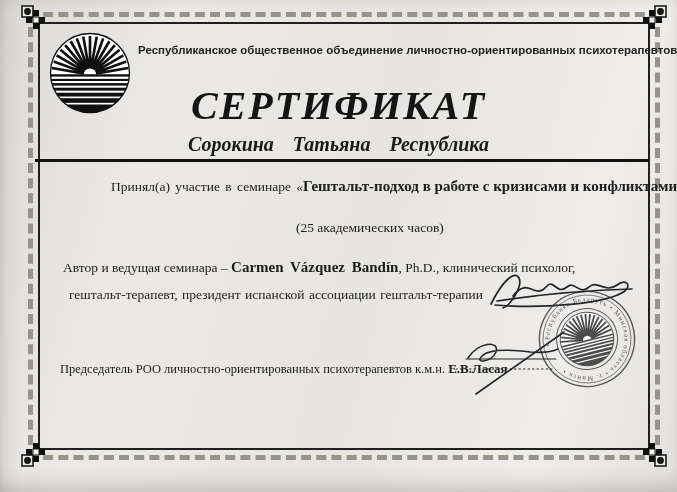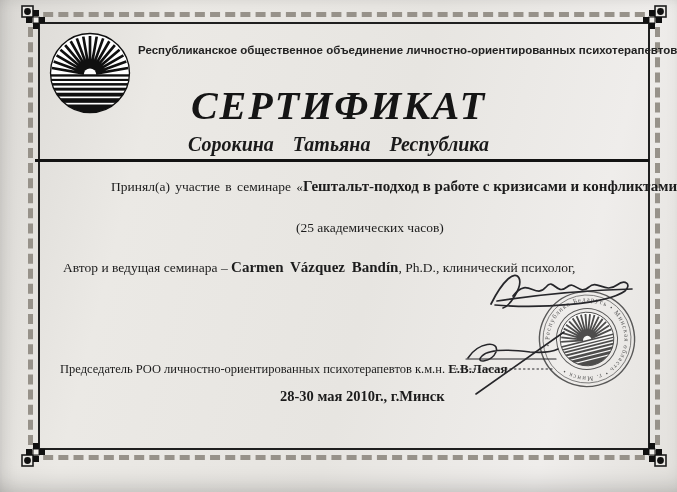--- a/index.html
+++ b/index.html
@@ -103,20 +103,21 @@
 
   <div class="abs name">Сорокина Татьяна Республика</div>
   <div class="abs rule"></div>
 
   <div class="abs partic"><span>Принял(а)  участие  в  семинаре «</span><b>Гештальт-подход в работе с кризисами и конфликтами</b><span>»</span></div>
 
   <div class="abs hours">(25 академических часов)</div>
 
   <div class="abs author1"><span>Автор и ведущая семинара – </span><b>Carmen Vázquez Bandín</b><span>, Ph.D., клинический психолог,</span></div>
 
+  <div class="abs author2">гештальт-терапевт, президент  испанской ассоциации гештальт-терапии</div>
 
   <svg class="abs sig-carmen" viewBox="0 0 155 54">
     <g fill="none" stroke="#26262a" stroke-width="1.7" stroke-linecap="round">
       <path d="M8,40 C20,16 32,6 36,14 C40,22 27,42 20,44"></path>
       <path d="M30,32 C45,12 52,36 63,23 C71,13 73,32 84,23 C92,16 96,32 106,23 C114,15 122,30 134,21 C142,15 149,20 142,27 C124,40 58,45 12,41"></path>
       <path d="M14,37 C60,30 110,26 149,25"></path>
     </g>
   </svg>
 
   <div class="abs chair"><span>Председатель РОО личностно-ориентированных психотерапевтов   к.м.н. </span><b>Е.В.Ласая</b></div>
@@ -138,15 +139,14 @@
       <path id="stamp-ring" d="M 50,50 m -37.5,0 a 37.5,37.5 0 1,1 75,0 a 37.5,37.5 0 1,1 -75,0"></path>
     </defs>
     <text font-family="Liberation Serif, serif" font-size="6.6" letter-spacing="1.1" fill="#3f3f3f">
       <textPath href="#stamp-ring" startOffset="2">• Республика Беларусь • Минская область • г. Минск •</textPath>
     </text>
     <g opacity="0.82">
         <use href="#sun-emblem" transform="translate(21.5,21.5) scale(0.57)"></use>
       </g>
   </svg>
 
-  <div class="abs dateplace">28-30 мая  2010г., г.Минск</div>
 
 </div>
 
 </body></html>

